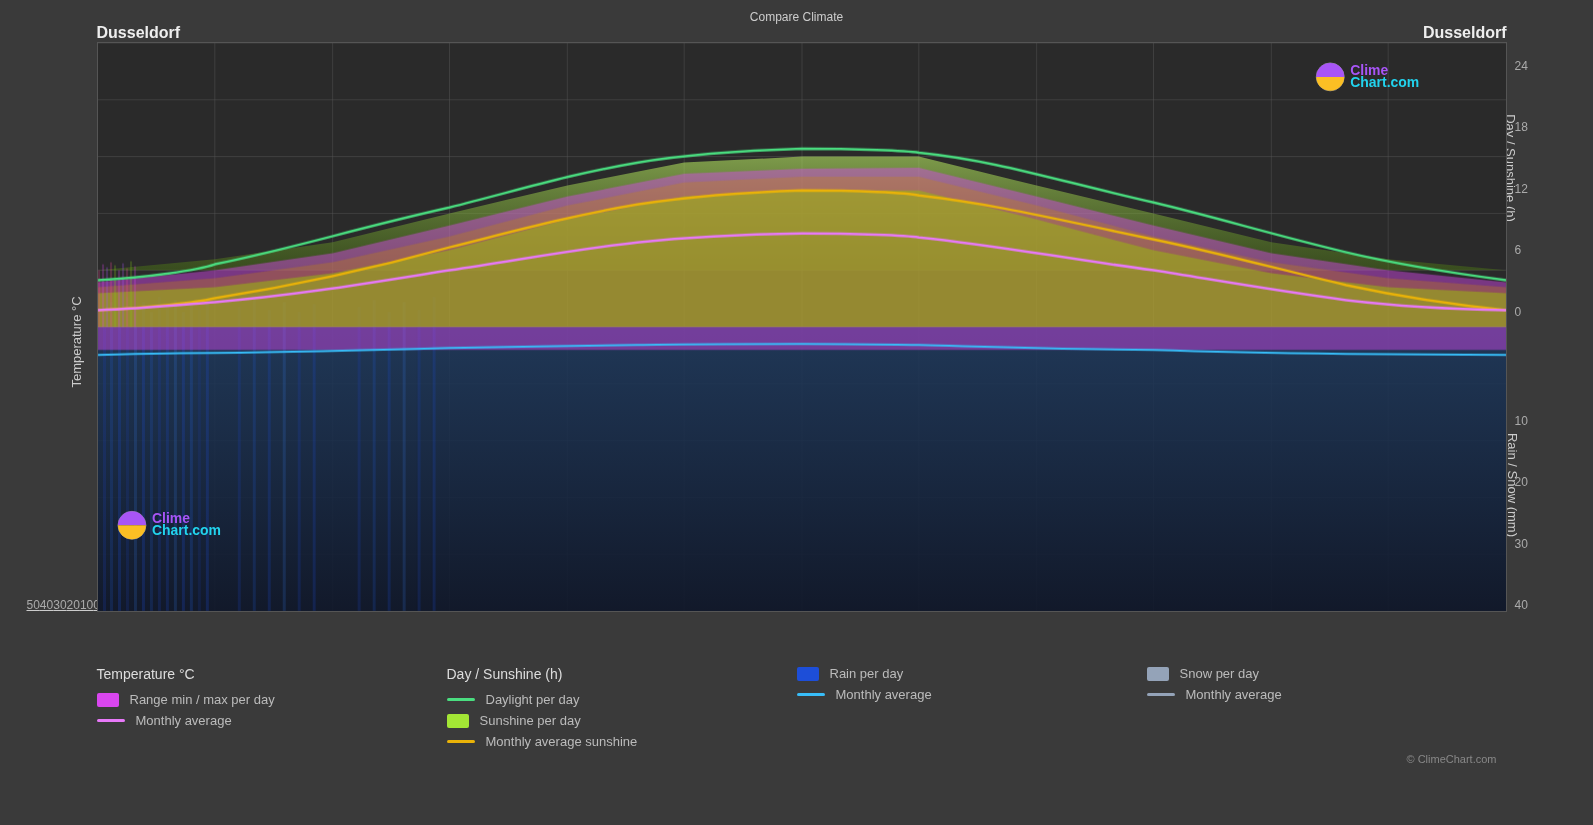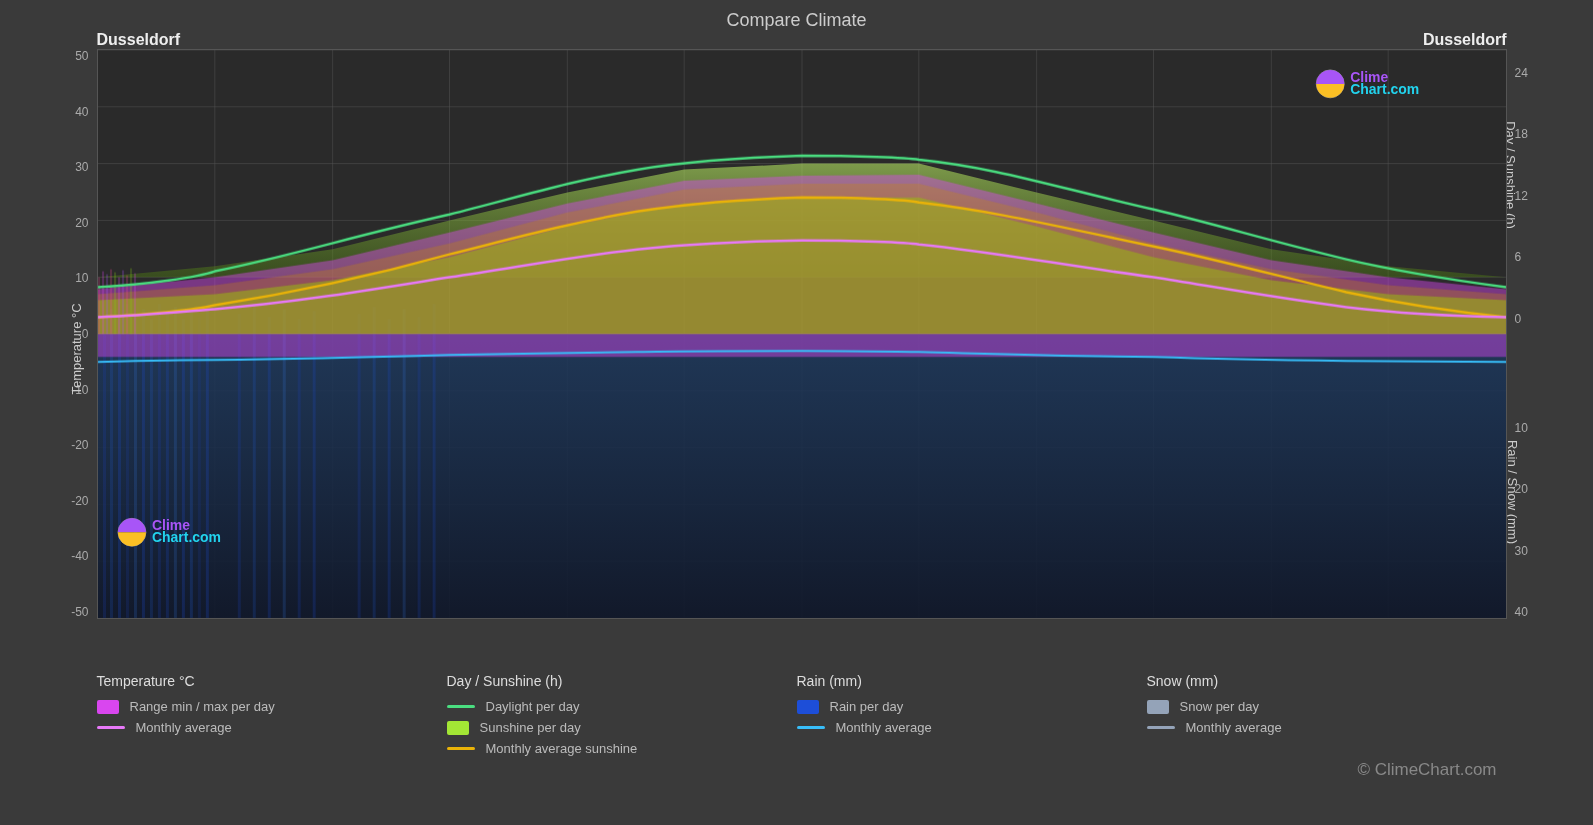--- a/index.html
+++ b/index.html
@@ -16,21 +16,21 @@
       width: 1593px;
       height: 825px;
       background: #3a3a3a;
       display: flex;
       flex-direction: column;
       align-items: center;
     }
 
     .chart-title {
       color: #ccc;
-      font-size: 18px;
+      font-size: 12px;
       margin-top: 10px;
       margin-bottom: 4px;
     }
 
     .chart-wrapper {
       position: relative;
       width: 1540px;
       height: 620px;
       margin: 4px auto;
     }
@@ -46,24 +46,25 @@
       overflow: hidden;
     }
 
     .y-axis-left {
       position: absolute;
       left: 0;
       top: 10px;
       width: 68px;
       bottom: 40px;
       display: flex;
-      flex-direction: column;
+      flex-direction: row;
       justify-content: space-between;
       align-items: flex-end;
       padding-right: 6px;
+      text-decoration: underline;
     }
 
     .y-axis-right {
       position: absolute;
       right: 0;
       top: 27px;
       width: 58px;
       bottom: 40px;
       display: flex;
       flex-direction: column;
@@ -152,21 +153,21 @@
 
     .legend-line {
       width: 28px;
       height: 3px;
       flex-shrink: 0;
       border-radius: 2px;
     }
 
     .copyright {
       text-align: right;
-      font-size: 17px;
+      font-size: 11px;
       color: #888;
       padding-right: 70px;
       margin-top: -6px;
       width: 1540px;
     }
 
     
     .chart-svg {
       position: absolute;
       top: 0; left: 0;
@@ -372,32 +373,30 @@
         <div class="legend-item">
           <div class="legend-swatch" style="background: rgb(163, 230, 53);"></div>
           <span>Sunshine per day</span>
         </div>
         <div class="legend-item">
           <div class="legend-line" style="background: rgb(234, 179, 8);"></div>
           <span>Monthly average sunshine</span>
         </div>
       </div>
       <div class="legend-section">
-        <div class="legend-title">Rain (mm)</div>
         <div class="legend-item">
           <div class="legend-swatch" style="background: rgb(29, 78, 216);"></div>
           <span>Rain per day</span>
         </div>
         <div class="legend-item">
           <div class="legend-line" style="background: rgb(56, 189, 248);"></div>
           <span>Monthly average</span>
         </div>
       </div>
       <div class="legend-section">
-        <div class="legend-title">Snow (mm)</div>
         <div class="legend-item">
           <div class="legend-swatch" style="background: rgb(148, 163, 184);"></div>
           <span>Snow per day</span>
         </div>
         <div class="legend-item">
           <div class="legend-line" style="background: rgb(148, 163, 184);"></div>
           <span>Monthly average</span>
         </div>
       </div>
     </div>

